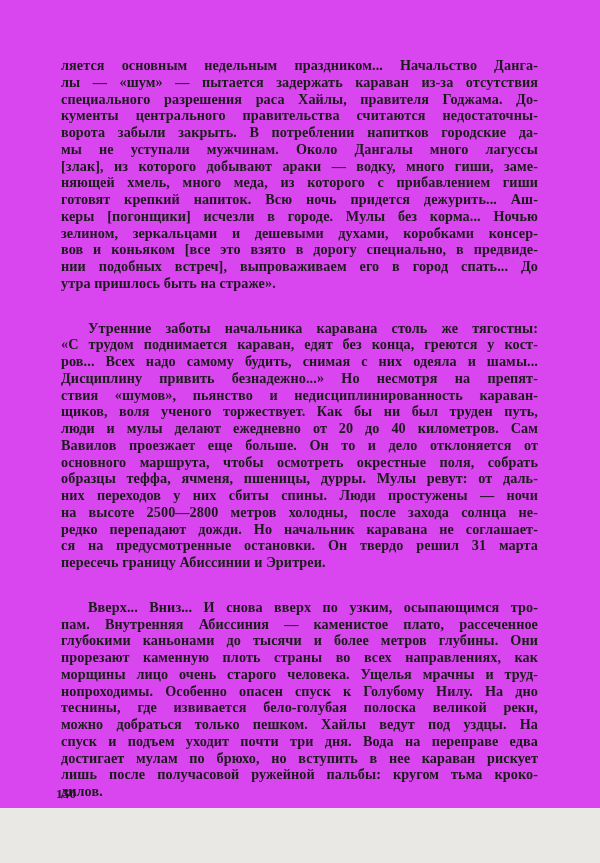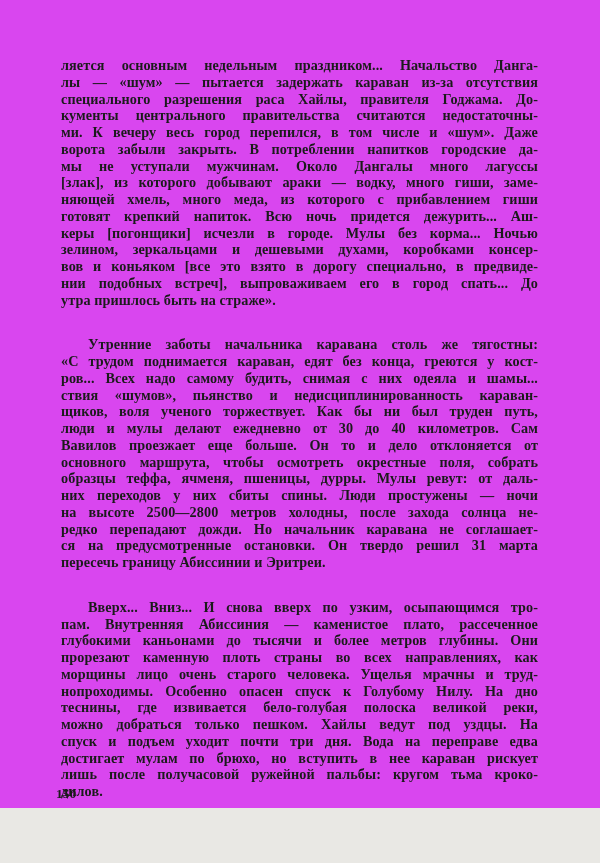--- a/index.html
+++ b/index.html
@@ -57,39 +57,39 @@
 </head>
 <body>
 
 <div class="page">
   <div class="textblock">
       <div class="paragraph">
         <div class="line">ляется основным недельным праздником... Начальство Данга-</div>
         <div class="line">лы — «шум» — пытается задержать караван из-за отсутствия</div>
         <div class="line">специального разрешения раса Хайлы, правителя Годжама. До-</div>
         <div class="line">кументы центрального правительства считаются недостаточны-</div>
-        <div class="line">ми. К вечеру весь город перепился, в том числе и «шум». Даже</div>
         <div class="line">ворота забыли закрыть. В потреблении напитков городские да-</div>
         <div class="line">мы не уступали мужчинам. Около Дангалы много лагуссы</div>
         <div class="line">[злак], из которого добывают араки — водку, много гиши, заме-</div>
         <div class="line">няющей хмель, много меда, из которого с прибавлением гиши</div>
         <div class="line">готовят крепкий напиток. Всю ночь придется дежурить... Аш-</div>
         <div class="line">керы [погонщики] исчезли в городе. Мулы без корма... Ночью</div>
         <div class="line">зелином, зеркальцами и дешевыми духами, коробками консер-</div>
         <div class="line">вов и коньяком [все это взято в дорогу специально, в предвиде-</div>
         <div class="line">нии подобных встреч], выпроваживаем его в город спать... До</div>
         <div class="line last">утра пришлось быть на страже».</div>
       </div>
       <div class="paragraph">
         <div class="line indent">Утренние заботы начальника каравана столь же тягостны:</div>
         <div class="line">«С трудом поднимается караван, едят без конца, греются у кост-</div>
         <div class="line">ров... Всех надо самому будить, снимая с них одеяла и шамы...</div>
+        <div class="line">Дисциплину привить безнадежно...» Но несмотря на препят-</div>
         <div class="line">ствия «шумов», пьянство и недисциплинированность караван-</div>
         <div class="line">щиков, воля ученого торжествует. Как бы ни был труден путь,</div>
-        <div class="line">люди и мулы делают ежедневно от 30 до 40 километров. Сам</div>
+        <div class="line">люди и мулы делают ежедневно от 20 до 40 километров. Сам</div>
         <div class="line">Вавилов проезжает еще больше. Он то и дело отклоняется от</div>
         <div class="line">основного маршрута, чтобы осмотреть окрестные поля, собрать</div>
         <div class="line">образцы теффа, ячменя, пшеницы, дурры. Мулы ревут: от даль-</div>
         <div class="line">них переходов у них сбиты спины. Люди простужены — ночи</div>
         <div class="line">на высоте 2500—2800 метров холодны, после захода солнца не-</div>
         <div class="line">редко перепадают дожди. Но начальник каравана не соглашает-</div>
         <div class="line">ся на предусмотренные остановки. Он твердо решил 31 марта</div>
         <div class="line last">пересечь границу Абиссинии и Эритреи.</div>
       </div>
       <div class="paragraph">

